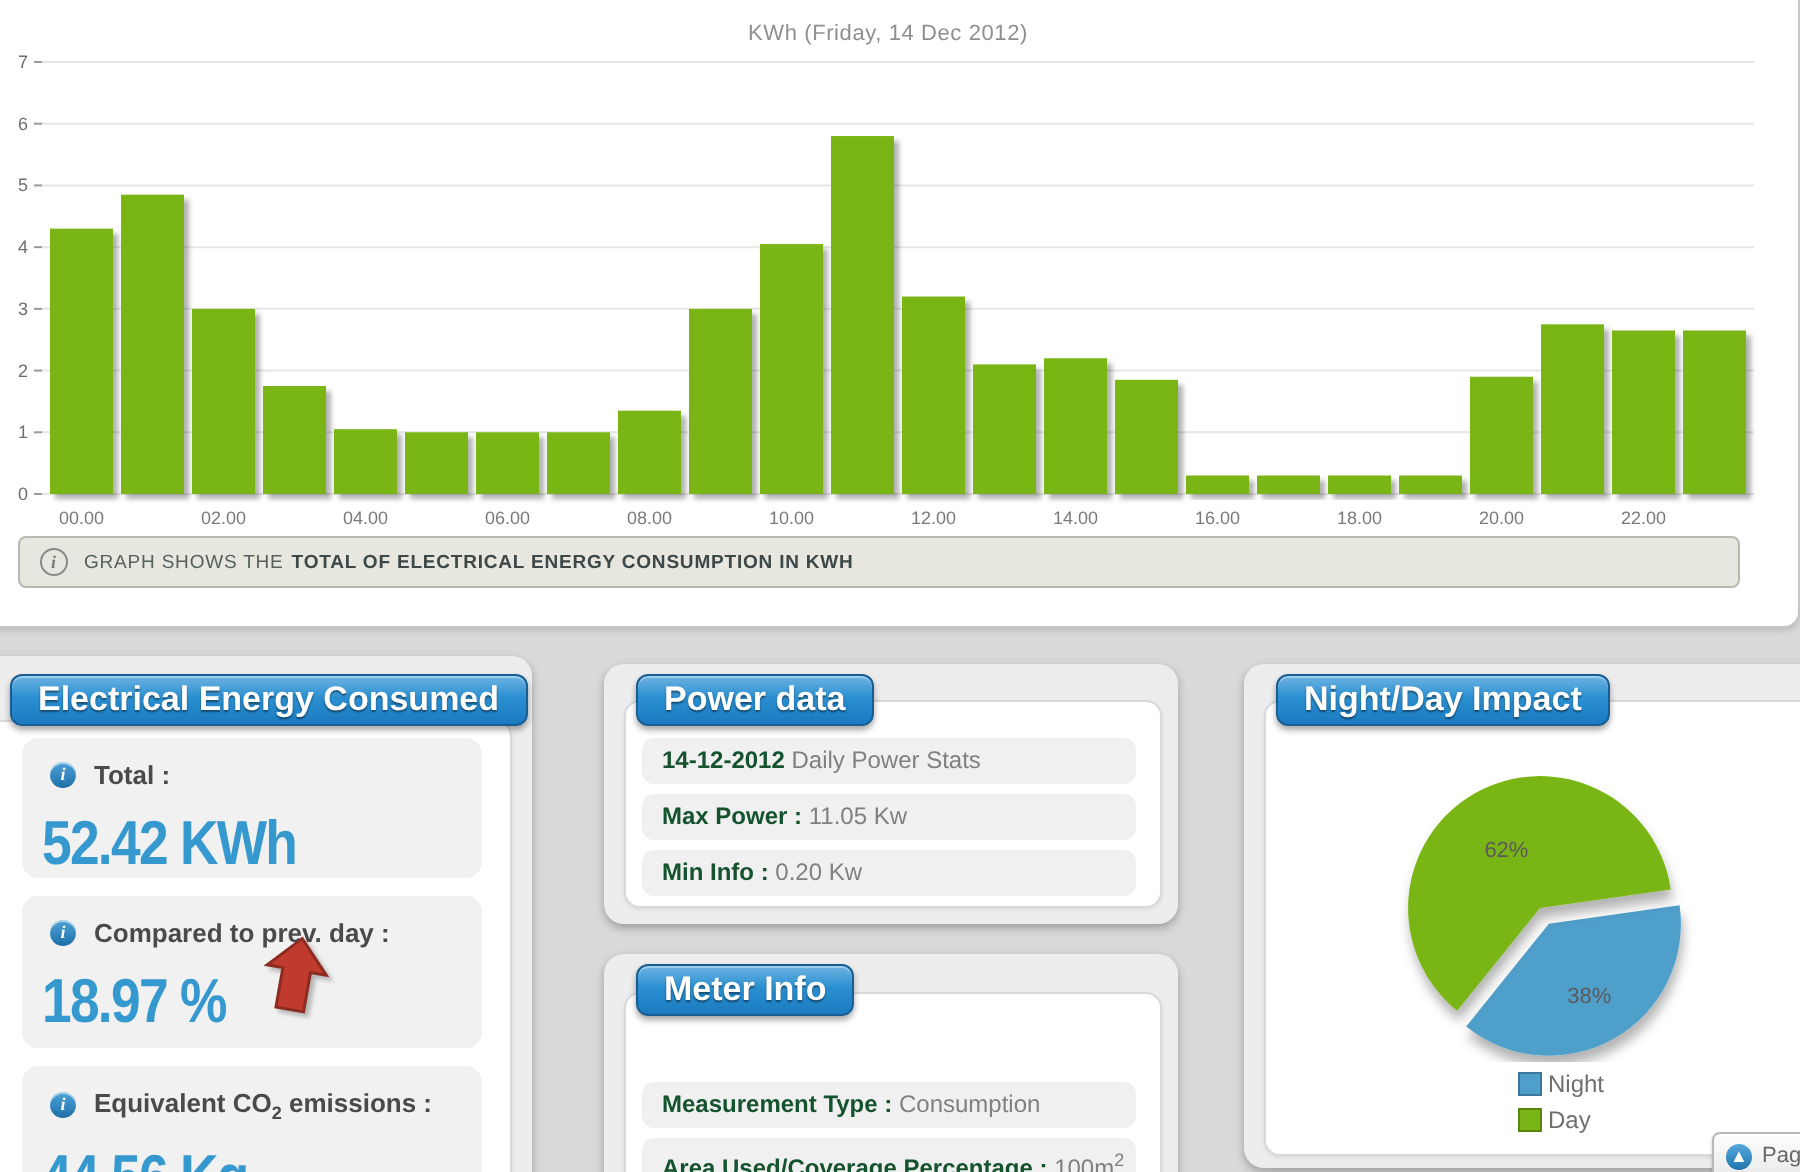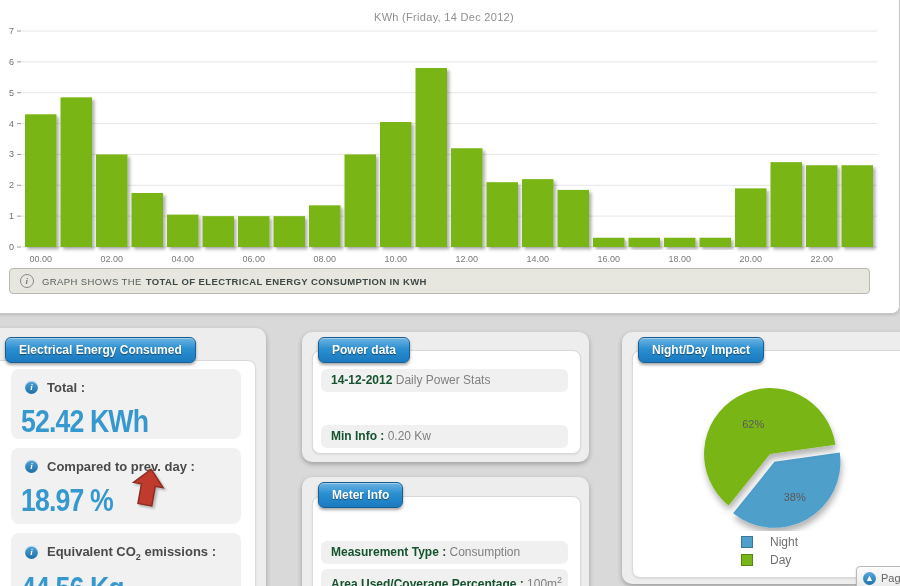--- a/index.html
+++ b/index.html
@@ -39,21 +39,21 @@
     box-shadow:0 2px 5px rgba(0,0,0,.28);z-index:1;
   }
   .card{
     position:absolute;background:#ffffff;border:1px solid #d9d9d9;
     border-radius:8px;z-index:2;box-shadow:0 1px 2px rgba(0,0,0,.08);
   }
   .tab{
     position:absolute;height:24px;line-height:24px;padding:0 13px;z-index:5;
     background:linear-gradient(#6db3e2,#2a8fd0 45%,#1b7ac0);
     border:1px solid #185e92;border-radius:6px;
-    color:#fff;font-size:12px;font-weight:bold;
+    color:#fff;font-size:17px;font-weight:bold;
     text-shadow:0 1px 1px rgba(0,0,0,.45);
     box-shadow:0 2px 3px rgba(0,0,0,.35), inset 0 1px 0 rgba(255,255,255,.35);
     white-space:nowrap;
   }
   
   .stat-row{
     position:absolute;left:18px;width:230px;background:#f1f1f1;border-radius:8px;
   }
   .stat-label{
     display:flex;align-items:center;gap:9px;
@@ -76,21 +76,21 @@
   .info-row{
     position:absolute;left:8px;width:247px;height:23px;line-height:23px;
     background:#f0f0f0;border-radius:6px;padding-left:10px;box-sizing:border-box;
     font-size:12px;color:#808080;white-space:nowrap;overflow:hidden;
   }
   .info-row b{color:#14532d;}
   .info-row sup{font-size:9px;}
   sub{font-size:9px;}
   
   .legend{position:absolute;left:108px;top:184px;z-index:3;}
-  .legend-item{display:flex;align-items:center;gap:17px;margin-bottom:4px;}
+  .legend-item{display:flex;align-items:center;gap:3px;margin-bottom:4px;margin-left:18px;}
   .legend-swatch{width:12px;height:12px;border:1px solid rgba(0,0,0,.25);box-sizing:border-box;}
   .legend-label{font-size:12px;color:#6f6f6f;}
   
   .page-button{
     position:absolute;left:856px;top:566px;width:60px;height:24px;z-index:10;
     background:linear-gradient(#fdfdfd,#e9e9e9);border:1px solid #b9b9b9;border-radius:4px;
     box-shadow:0 1px 2px rgba(0,0,0,.2);
     display:flex;align-items:center;gap:5px;padding-left:6px;box-sizing:border-box;
     font-size:11px;color:#666;cursor:pointer;
   }
@@ -213,20 +213,23 @@
     </div>
   </div>
 </div>
 
 <div class="shell" style="left:302px;top:332px;width:287px;height:130px;"></div>
 <div class="tab" style="left:318px;top:337px;">Power data</div>
 <div class="card" style="left:312px;top:350px;width:267px;height:102px;">
   <div class="info-row" style="top:18px;">
     <b>14-12-2012</b><span> Daily Power Stats</span>
   </div>
+  <div class="info-row" style="top:46px;">
+    <b>Max Power :</b><span> 11.05 Kw</span>
+  </div>
   <div class="info-row" style="top:74px;">
     <b>Min Info :</b><span> 0.20 Kw</span>
   </div>
 </div>
 
 <div class="shell" style="left:302px;top:477px;width:287px;height:127px;"></div>
 <div class="tab" style="left:318px;top:482px;">Meter Info</div>
 <div class="card" style="left:312px;top:496px;width:267px;height:102px;">
   <div class="info-row" style="top:44px;">
     <b>Measurement Type :</b><span> Consumption</span>

